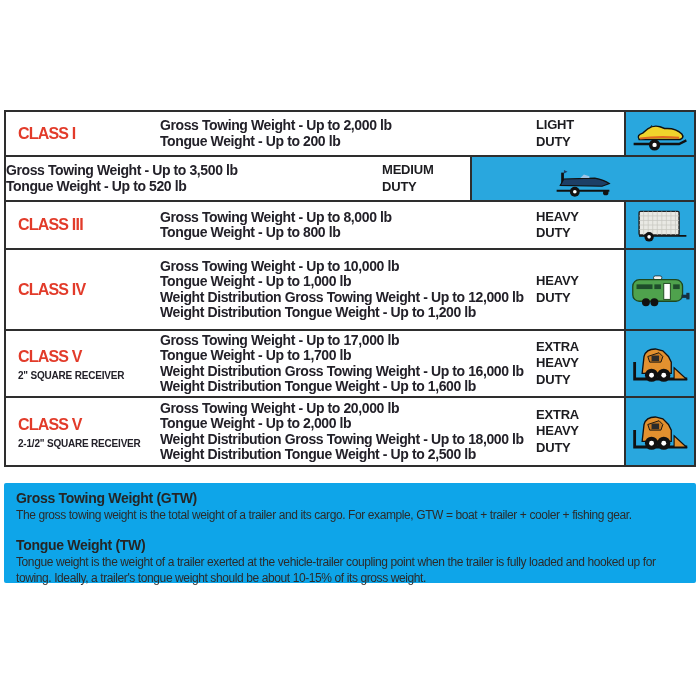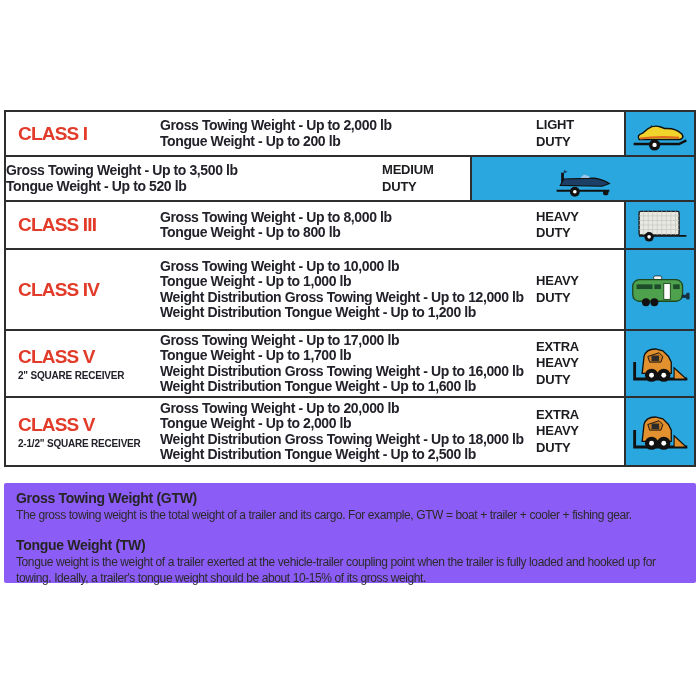--- a/index.html
+++ b/index.html
@@ -29,21 +29,21 @@
   .r6 { height: 67px; }
 
   .col-class {
     width: 154px; flex: 0 0 154px;
     display: flex; flex-direction: column; justify-content: center;
     padding-left: 12px;
   }
   .class-label {
     color: #e23b2a;
     font-weight: bold;
-    font-size: 19px;
+    font-size: 16px;
     letter-spacing: -0.8px;
     line-height: 20px;
   }
   .receiver-label {
     color: #232129;
     font-weight: bold;
     font-size: 10px;
     letter-spacing: -0.2px;
     margin-top: 3px;
   }
@@ -79,21 +79,21 @@
     background: #29a7de;
     border-left: 2px solid #2e2e2e;
     display: flex; align-items: center; justify-content: center;
   }
   .col-icon svg { display: block; }
 
   
   .definitions {
     position: absolute;
     left: 4px; top: 483px; width: 692px; height: 100px;
-    background: #8b5cf6;
+    background: #0ea5e9;
     border-radius: 2px;
     padding: 7px 10px 0 12px;
   }
   .def-heading {
     color: #252525;
     font-weight: bold;
     font-size: 14px;
     letter-spacing: -0.3px;
     line-height: 17px;
   }

